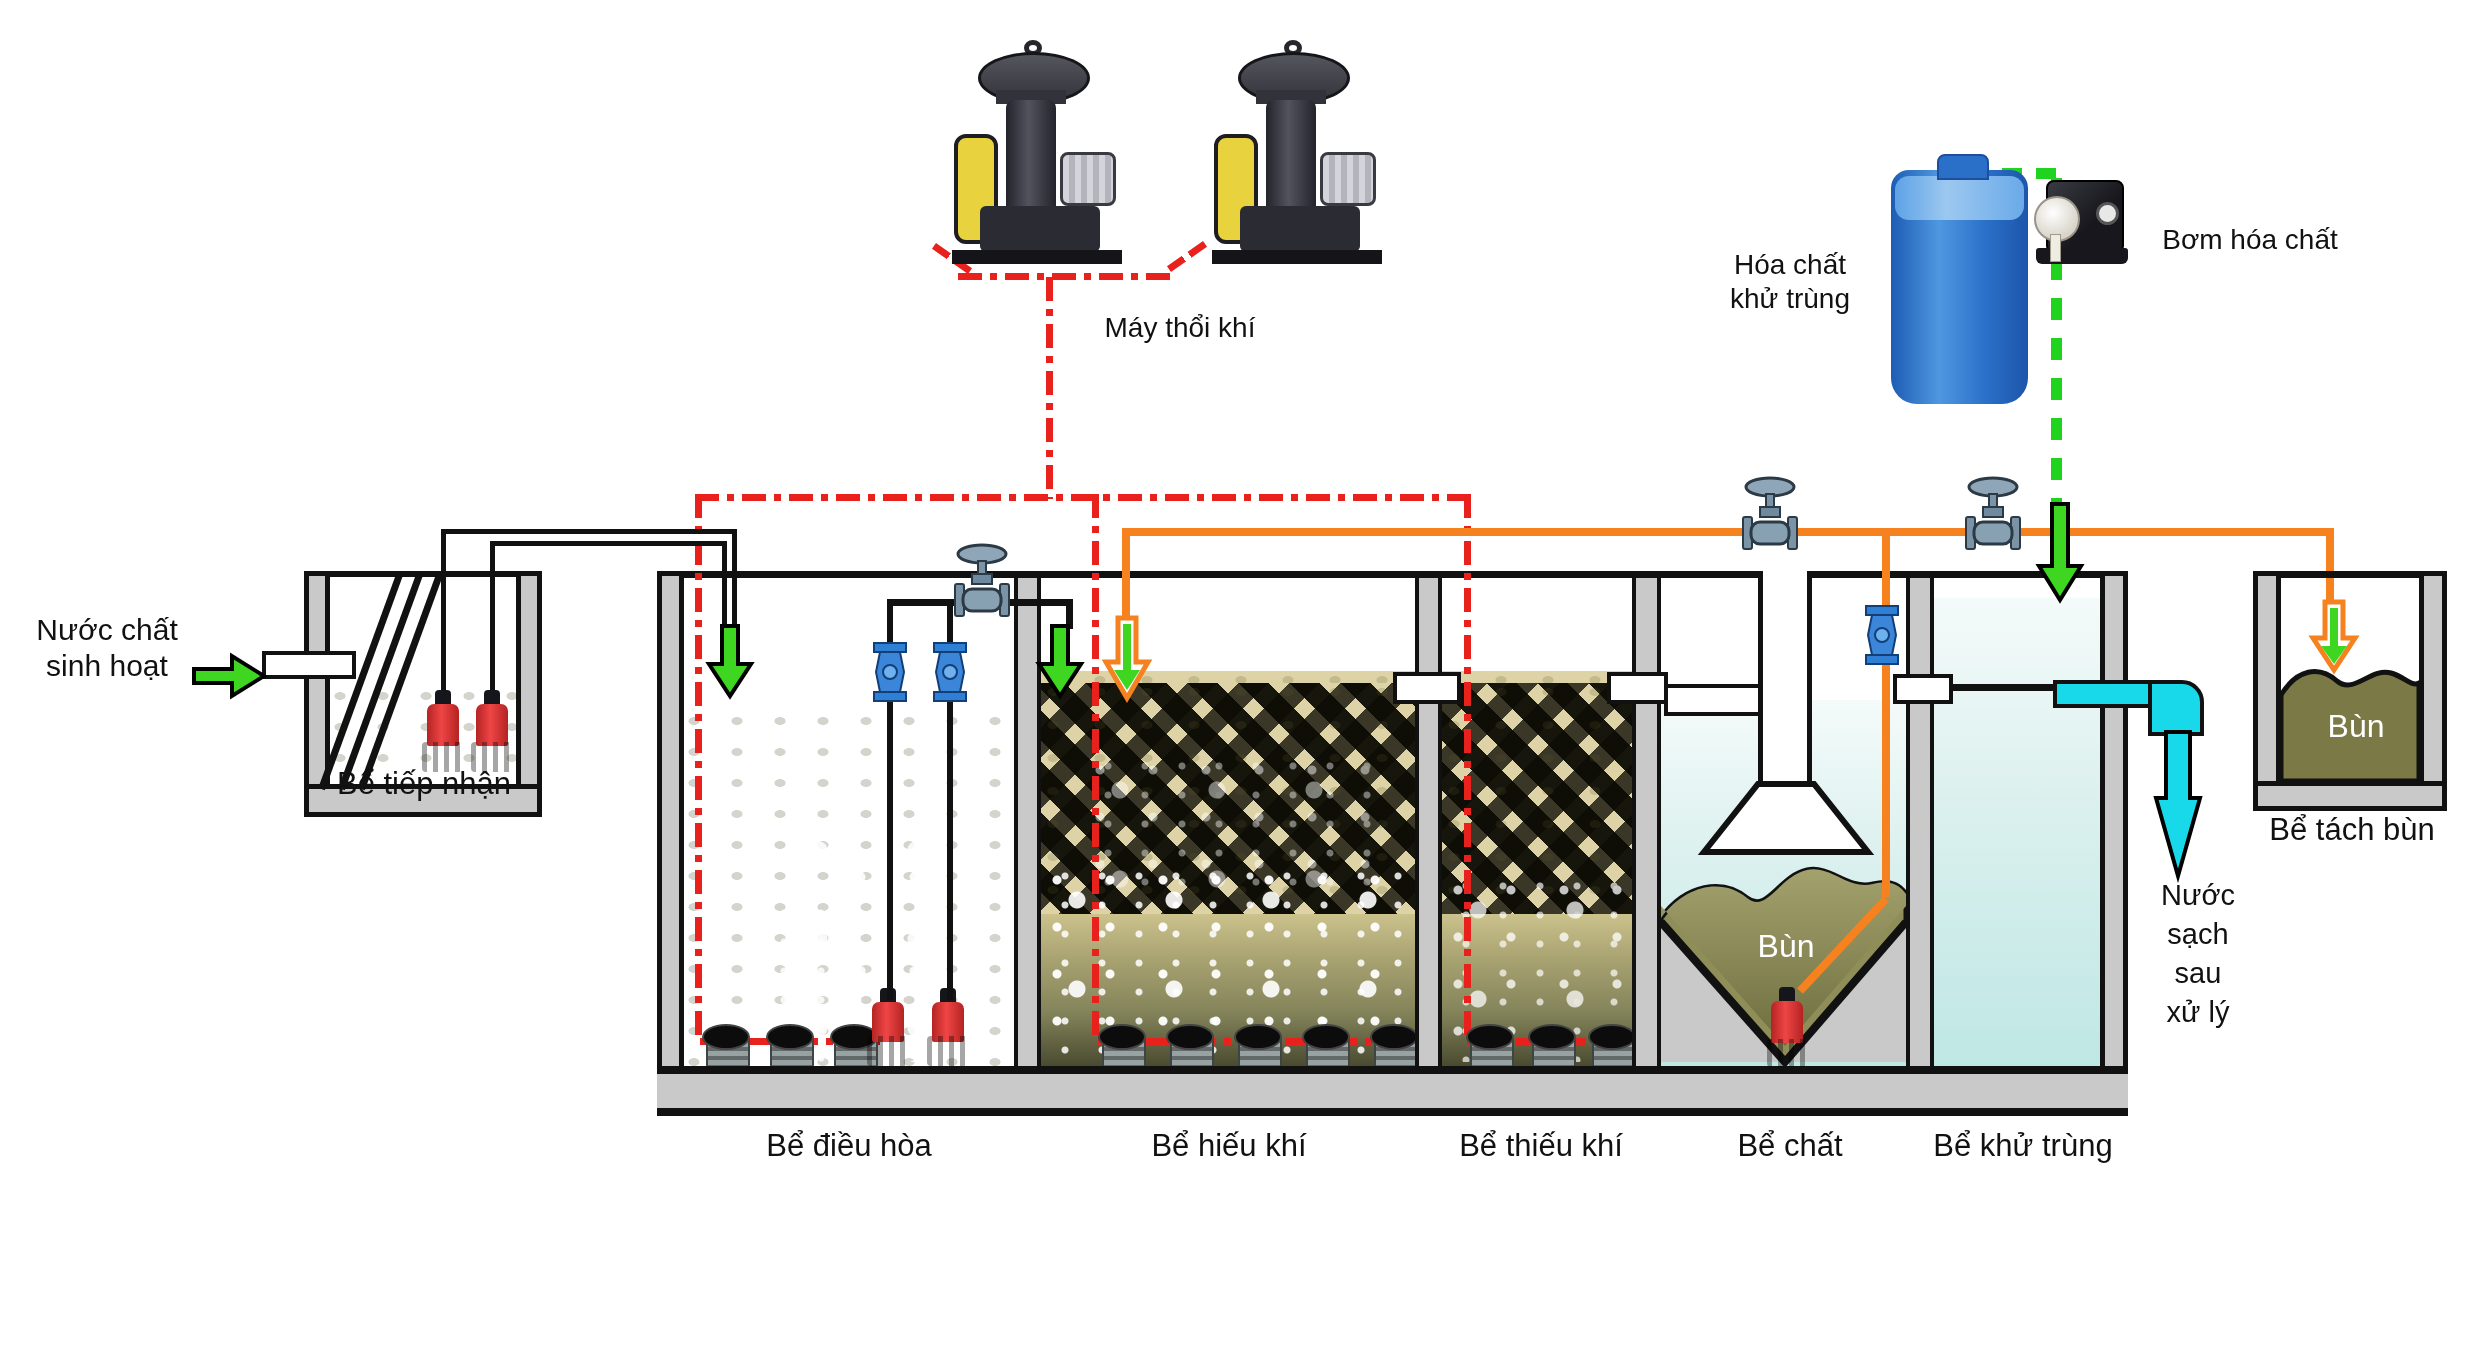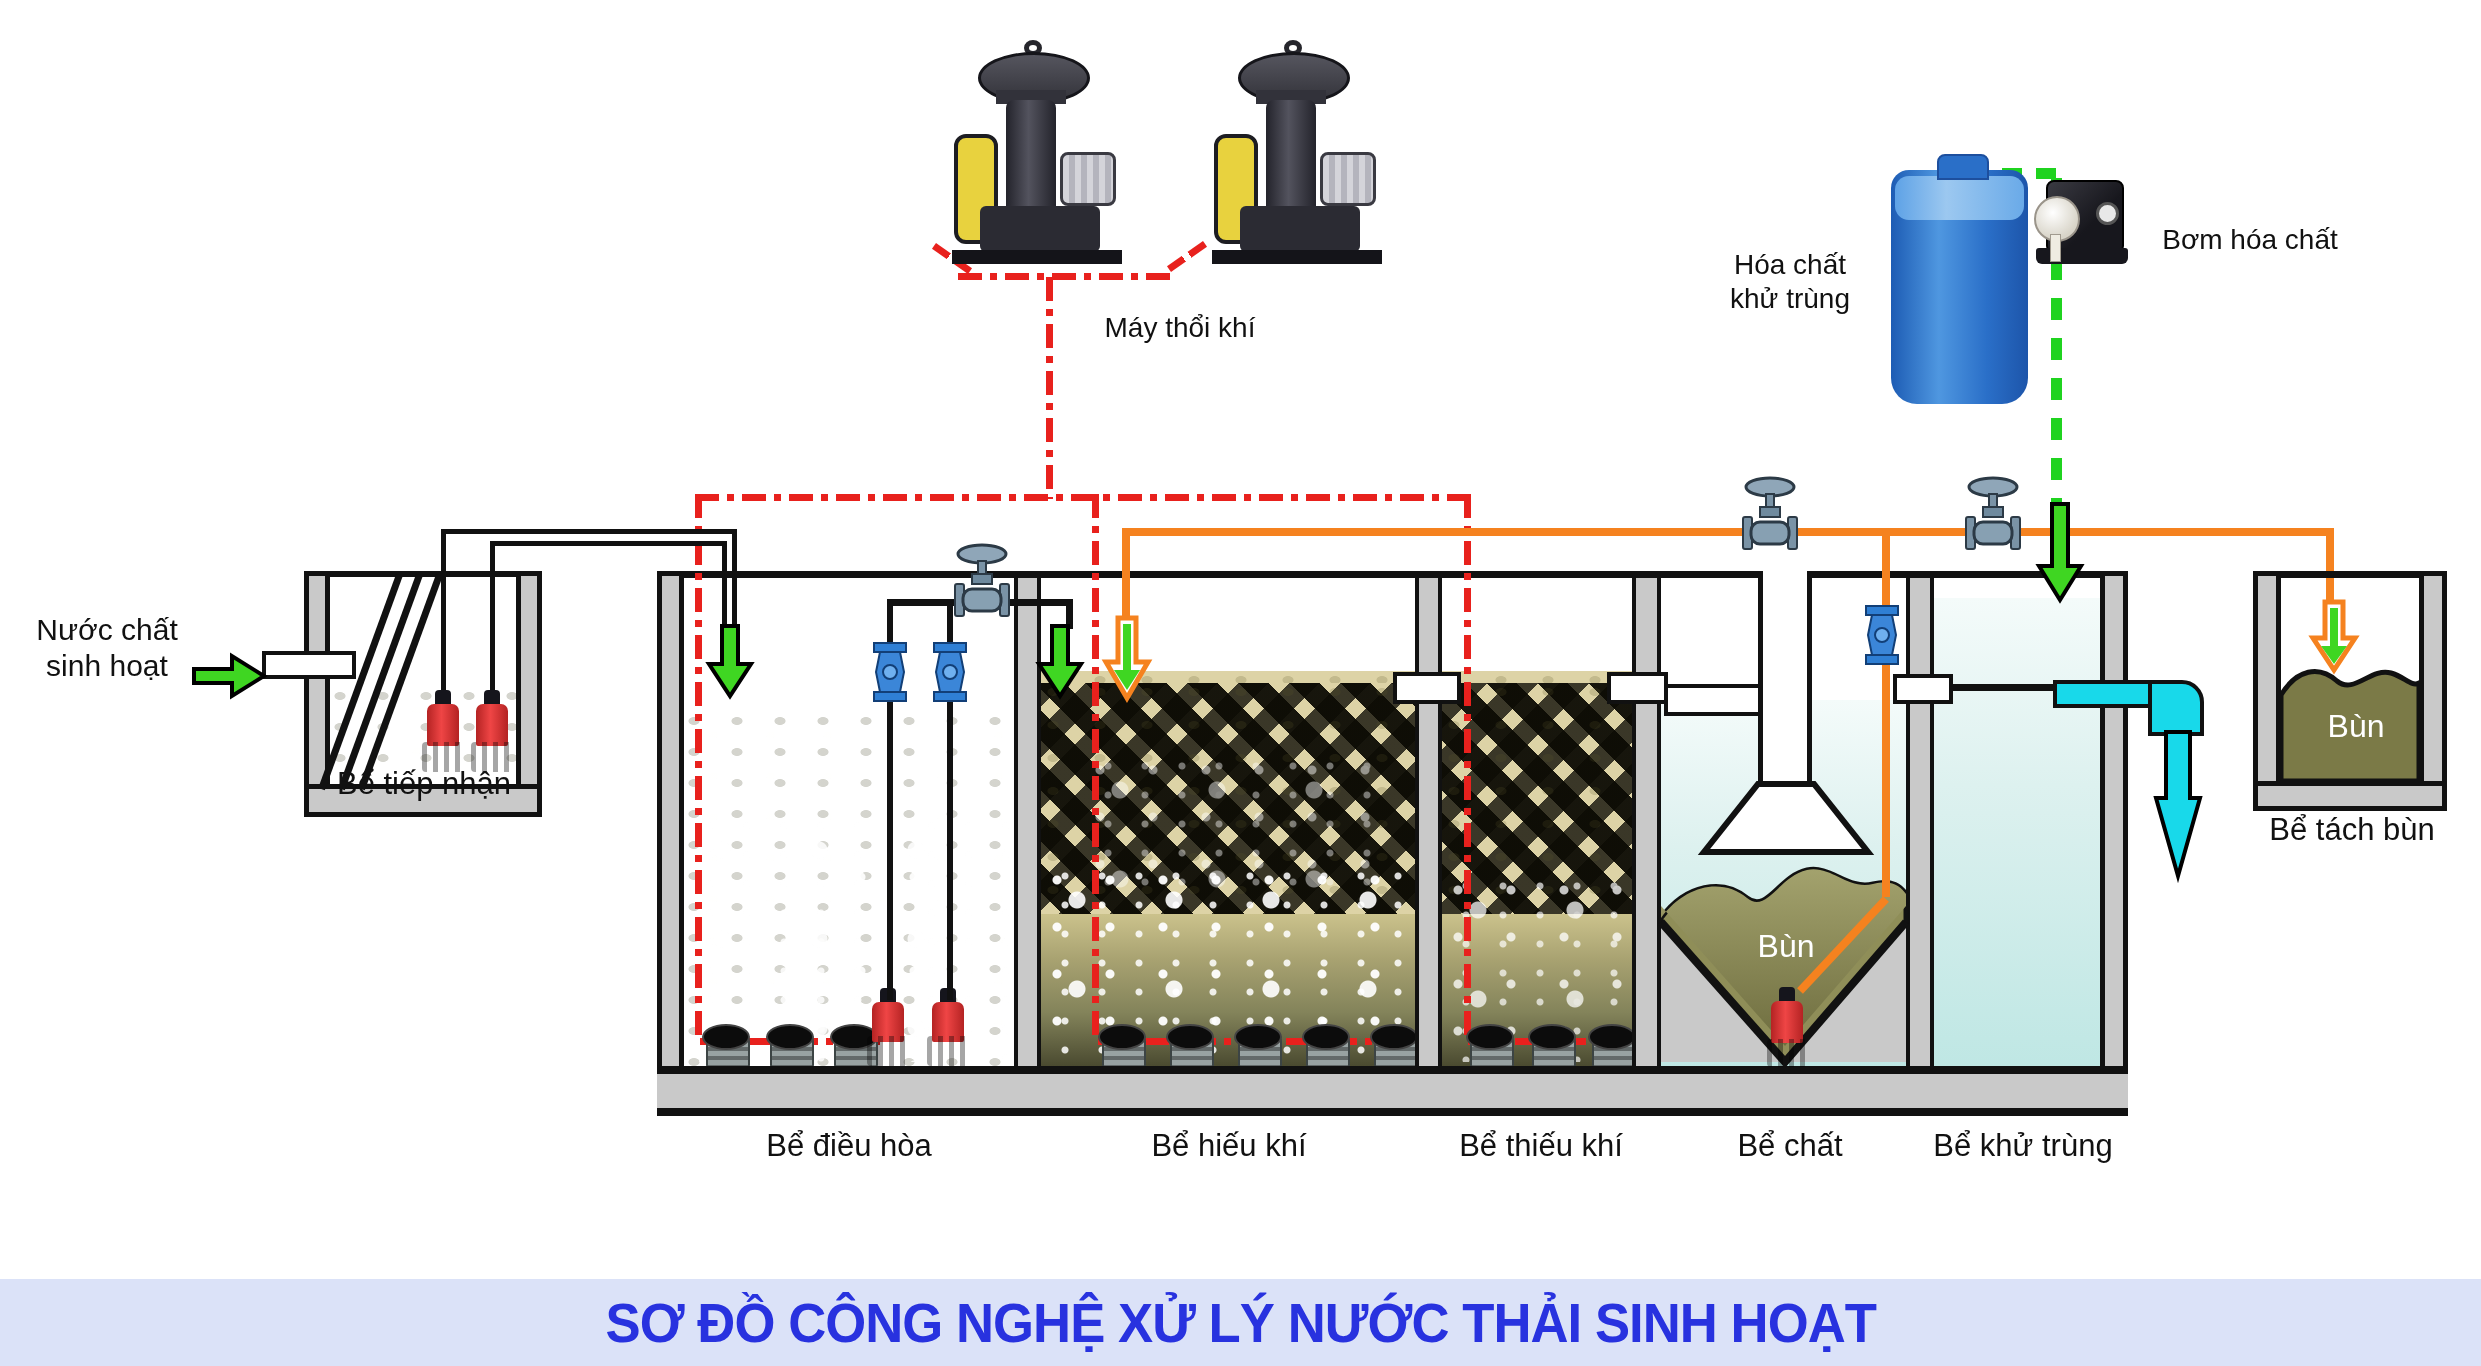--- a/index.html
+++ b/index.html
@@ -343,18 +343,21 @@
   </div>
   <div class="lbl" style="left:2140px;top:222px;width:220px;text-align:center;font-size:28px;">Bơm hóa chất</div>
   <div class="lbl" style="left:749px;top:1128px;width:200px;font-size:31px;">Bể điều hòa</div>
   <div class="lbl" style="left:1129px;top:1128px;width:200px;font-size:31px;">Bể hiếu khí</div>
   <div class="lbl" style="left:1441px;top:1128px;width:200px;font-size:31px;">Bể thiếu khí</div>
   <div class="lbl" style="left:1690px;top:1128px;width:200px;font-size:31px;">Bể chất</div>
   <div class="lbl" style="left:1923px;top:1128px;width:200px;font-size:31px;">Bể khử trùng</div>
   <div class="lbl" style="left:2252px;top:812px;width:200px;font-size:31px;">Bể tách bùn</div>
   <div class="lbl" style="left:1736px;top:928px;width:100px;color:#fff;font-size:32px;">Bùn</div>
   <div class="lbl" style="left:2306px;top:708px;width:100px;color:#fff;font-size:32px;">Bùn</div>
-
-  <div class="abs" style="left:0;top:1279px;width:2481px;height:87px;background:#dbe2f8;display:flex;align-items:center;justify-content:center;">
-    <span style="color:#2832df;font-size:56px;font-weight:bold;letter-spacing:-1px;display:inline-block;transform:scaleX(.94);white-space:nowrap;">SƠ ĐỒ CÔNG NGHỆ XỬ LÝ NƯỚC THẢI SINH HOẠT</span>
-  </div>
+  <div class="lbl" style="left:2148px;top:876px;width:100px;font-size:29px;line-height:39px;">
+    <div>Nước</div>
+    <div>sạch</div>
+    <div>sau</div>
+    <div>xử lý</div>
+  </div>
+
 
 </div>
 
 </body></html>

